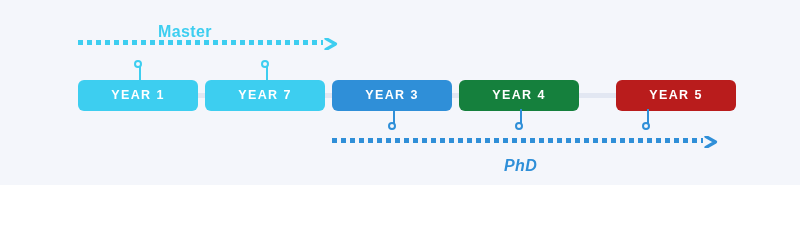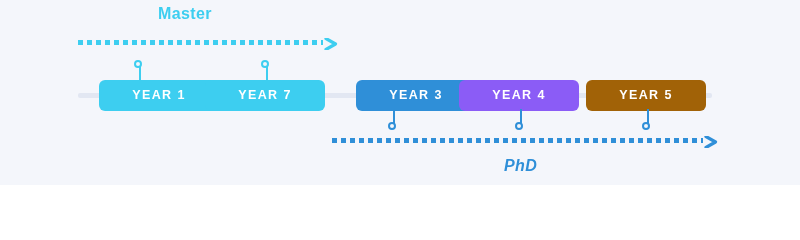--- a/index.html
+++ b/index.html
@@ -127,65 +127,65 @@
   }
 </style>
 </head>
 <body>
 
 <div id="stage" style="background: rgb(244, 246, 251); width: 800px; height: 185px;">
 
   <div class="connector-track" style="background: rgb(226, 231, 242);"></div>
 
   <div id="years-layer">
-      <div class="year-box" style="left: 78px; background: rgb(61, 206, 240); margin-left: 21px;">
+      <div class="year-box" style="left: 78px; background: rgb(61, 206, 240);">
         <span class="year-label" style="color: rgb(255, 255, 255);">YEAR 1</span>
       </div>
       <div class="marker up" style="left: 134px; color: rgb(61, 206, 240);">
         <div class="ring" style="border-color: rgb(61, 206, 240); background: rgb(244, 246, 251);"></div>
         <div class="stem" style="background: rgb(61, 206, 240);"></div>
       </div>
       <div class="year-box" style="left: 205px; background: rgb(61, 206, 240);">
         <span class="year-label" style="color: rgb(255, 255, 255);">YEAR 7</span>
       </div>
       <div class="marker up" style="left: 261px; color: rgb(61, 206, 240);">
         <div class="ring" style="border-color: rgb(61, 206, 240); background: rgb(244, 246, 251);"></div>
         <div class="stem" style="background: rgb(61, 206, 240);"></div>
       </div>
-      <div class="year-box" style="left: 332px; background: rgb(47, 143, 216); margin-left: 24px;">
+      <div class="year-box" style="left: 332px; background: rgb(47, 143, 216);">
         <span class="year-label" style="color: rgb(255, 255, 255);">YEAR 3</span>
       </div>
       <div class="marker down" style="left: 388px; color: rgb(47, 143, 216);">
         <div class="ring" style="border-color: rgb(47, 143, 216); background: rgb(244, 246, 251);"></div>
         <div class="stem" style="background: rgb(47, 143, 216);"></div>
       </div>
-      <div class="year-box" style="left: 459px; background: #8b5cf6; align-items: center;">
+      <div class="year-box" style="left: 459px; background: #15803d; align-items: center;">
         <span class="year-label" style="color: rgb(255, 255, 255);">YEAR 4</span>
       </div>
       <div class="marker down" style="left: 515px; color: rgb(47, 143, 216);">
         <div class="ring" style="border-color: rgb(47, 143, 216); background: rgb(244, 246, 251);"></div>
         <div class="stem" style="background: rgb(47, 143, 216);"></div>
       </div>
-      <div class="year-box" style="left: 586px; background: #a16207;">
+      <div class="year-box" style="left: 616px; background: #b91c1c;">
         <span class="year-label" style="color: rgb(255, 255, 255);">YEAR 5</span>
       </div>
       <div class="marker down" style="left: 642px; color: rgb(47, 143, 216);">
         <div class="ring" style="border-color: rgb(47, 143, 216); background: rgb(244, 246, 251);"></div>
         <div class="stem" style="background: rgb(47, 143, 216);"></div>
       </div>
     </div>
 
   <div id="phases-layer">
       <div class="phase-arrow" style="left: 78px; top: 36px; width: 260px;">
         <div class="dots" style="width: 245px; background-image: linear-gradient(to right, rgb(61, 206, 240) 0px, rgb(61, 206, 240) 5px, transparent 5px, transparent 9px); background-size: 9px 5px;"></div>
         <div class="head" style="left: 246px;"><svg width="14" height="12" viewBox="0 0 14 12">
             <path d="M2 0.5 L11.5 6 L2 11.5" fill="none" stroke="#3dcef0" stroke-width="3.2" stroke-linecap="round" stroke-linejoin="round"></path>
           </svg></div>
       </div>
-      <div class="phase-label" style="left: 158px; top: 6px; color: rgb(61, 206, 240);">Master</div>
+      <div class="phase-label" style="left: 158px; top: 24px; color: rgb(61, 206, 240);">Master</div>
       <div class="phase-arrow" style="left: 332px; top: 134px; width: 386px;">
         <div class="dots" style="width: 371px; background-image: linear-gradient(to right, rgb(47, 143, 216) 0px, rgb(47, 143, 216) 5px, transparent 5px, transparent 9px); background-size: 9px 5px;"></div>
         <div class="head" style="left: 372px;"><svg width="14" height="12" viewBox="0 0 14 12">
             <path d="M2 0.5 L11.5 6 L2 11.5" fill="none" stroke="#2f8fd8" stroke-width="3.2" stroke-linecap="round" stroke-linejoin="round"></path>
           </svg></div>
       </div>
       <div class="phase-label" style="left: 504px; top: 158px; color: rgb(47, 143, 216); font-style: italic;">PhD</div>
     </div>
 
 </div>

